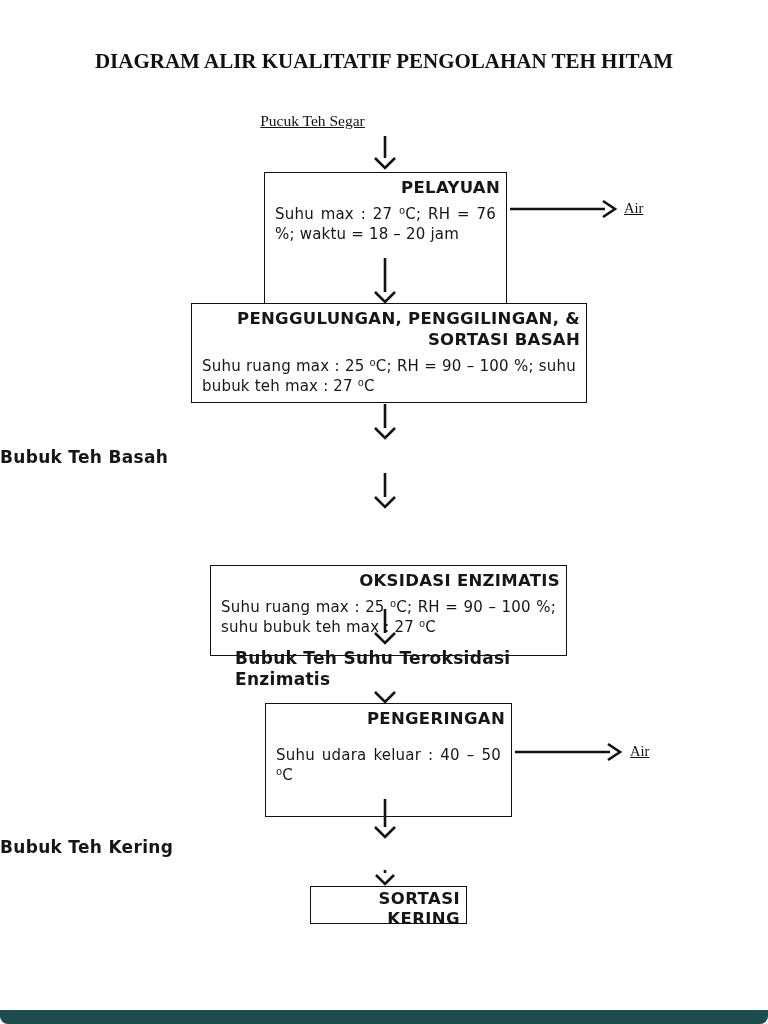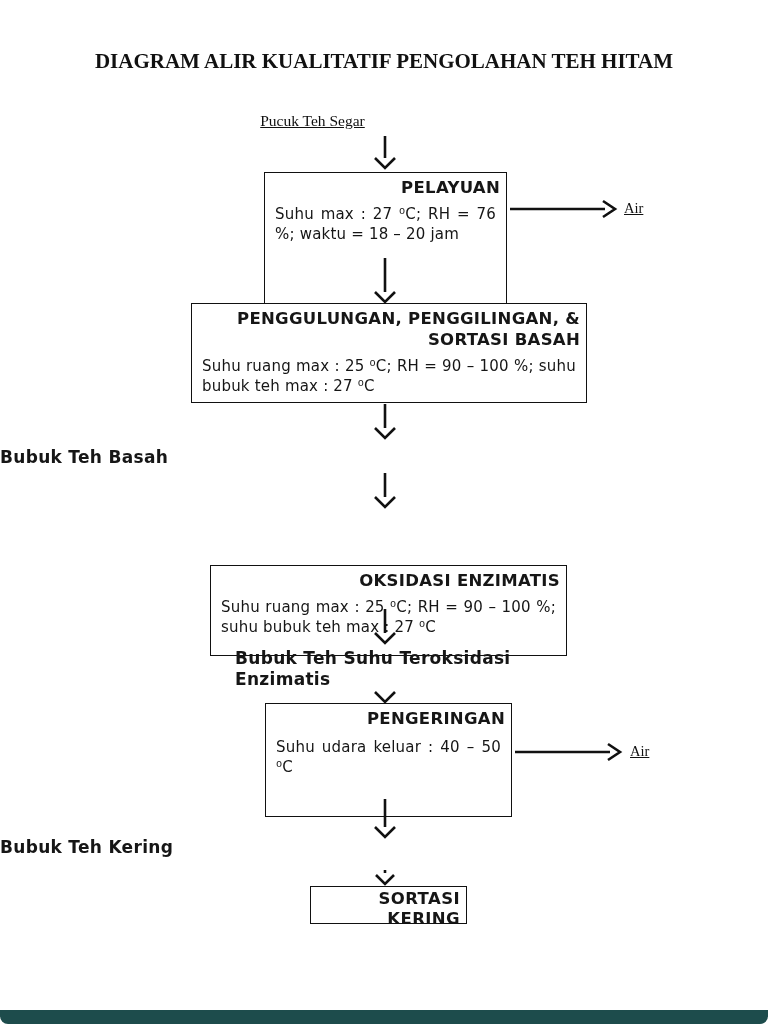--- a/index.html
+++ b/index.html
@@ -117,21 +117,21 @@
   </svg>
 
   <div class="flow-label lbl-teroks">Bubuk Teh Suhu Teroksidasi Enzimatis</div>
 
   <svg class="arr" style="left:371px; top:691px;" width="28" height="13">
     <polyline points="4,1 14,11 24,1" fill="none" stroke="#111" stroke-width="2.6"></polyline>
   </svg>
 
   <div class="box box-pengeringan">
     <div class="box-title">PENGERINGAN</div>
-    <div class="box-body" style="margin-top:8px">Suhu udara keluar : 40 – 50 ⁰C</div>
+    <div class="box-body" style="margin-top:16px">Suhu udara keluar : 40 – 50 ⁰C</div>
   </div>
 
   <svg class="arr" style="left:515px; top:741px;" width="112" height="22">
     <line x1="0" y1="11" x2="95" y2="11" stroke="#111" stroke-width="2.4"></line>
     <polyline points="93,3 105,11 93,19" fill="none" stroke="#111" stroke-width="2.6"></polyline>
   </svg>
   <div class="air-label air-label-2">Air</div>
 
   <svg class="arr" style="left:371px; top:799px;" width="28" height="40">
     <line x1="14" y1="0" x2="14" y2="28" stroke="#111" stroke-width="2.6"></line>

